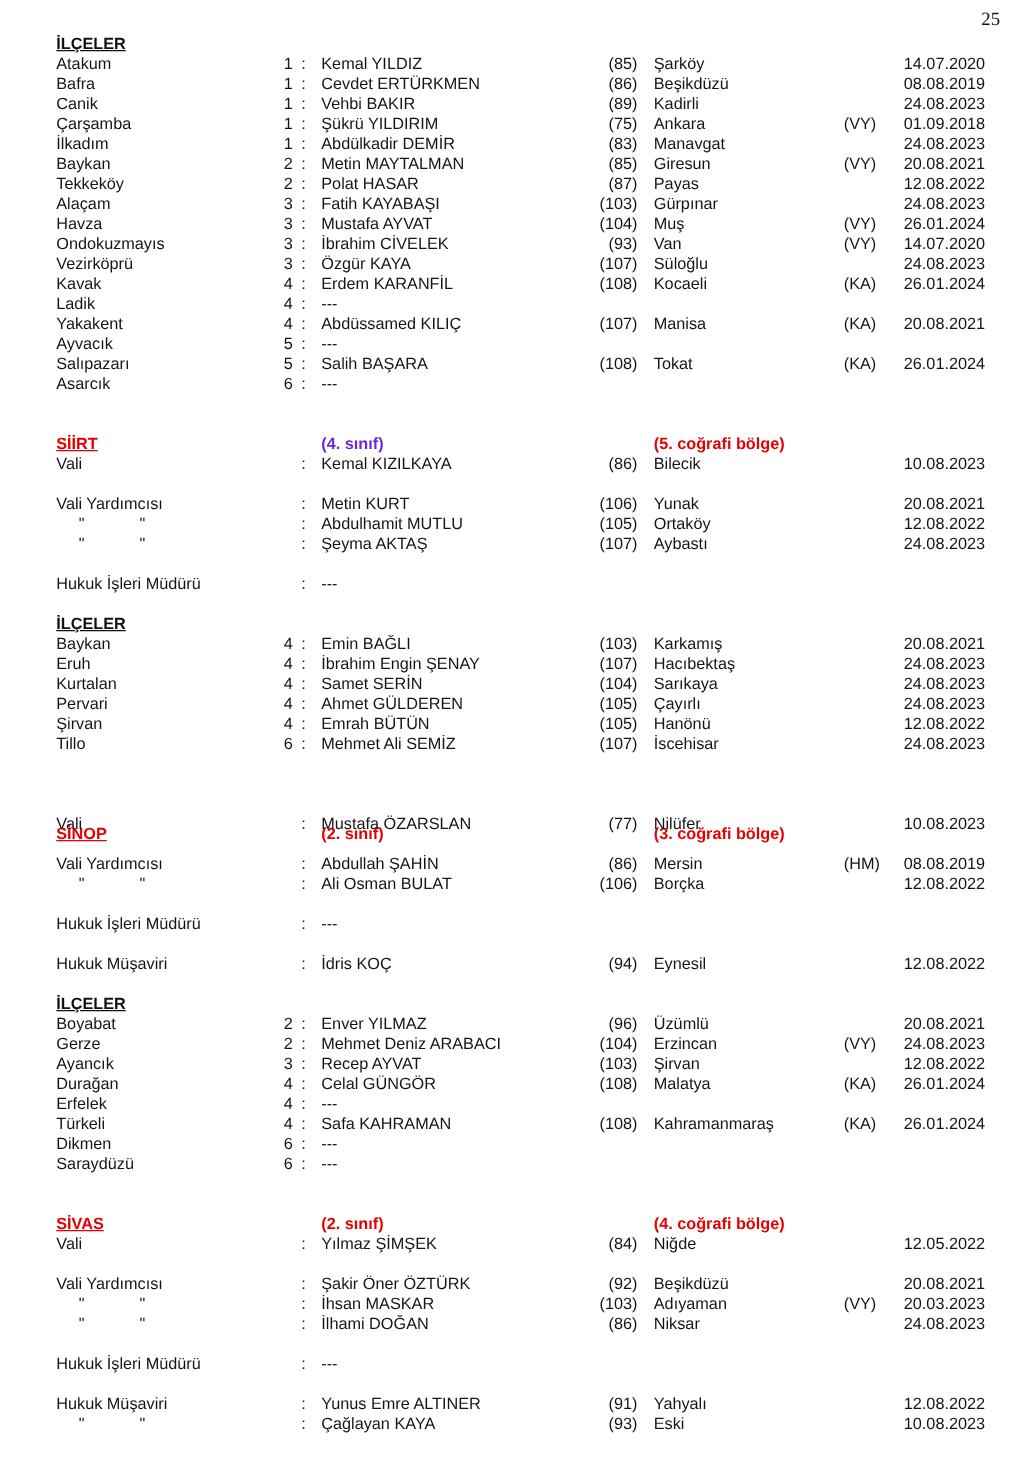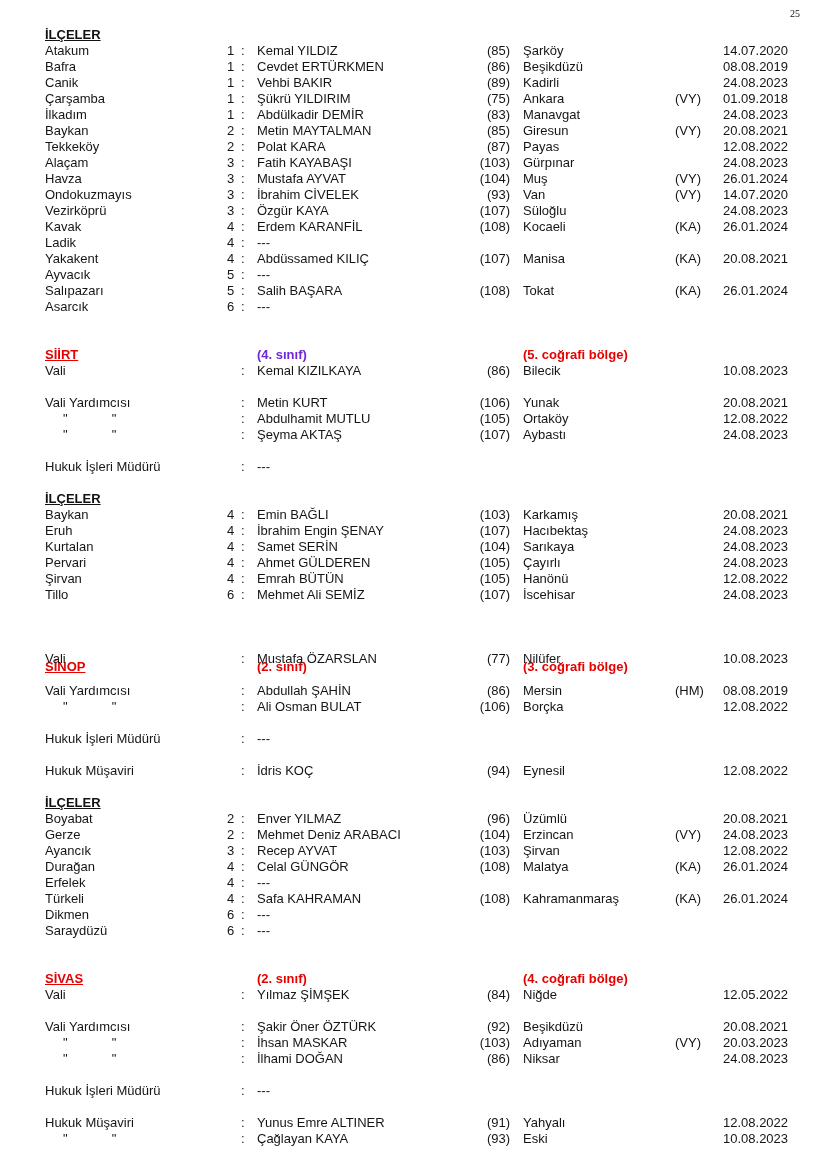--- a/index.html
+++ b/index.html
@@ -3,21 +3,21 @@
 <meta charset="utf-8">
 <style>
   html,body{margin:0;padding:0;}
   body{
     width:827px;height:1170px;background:#ffffff;
     font-family:"Liberation Sans","DejaVu Sans",sans-serif;
     font-size:13px;color:#151515;
     -webkit-font-smoothing:antialiased;
   }
   .page{box-sizing:border-box;width:827px;height:1170px;padding:8px 27px 0 45px;overflow:hidden;}
-  .page-head{height:19px;text-align:right;font-family:"Liberation Serif","DejaVu Serif",serif;font-size:10px;color:#111;}
+  .page-head{height:19px;text-align:right;font-family:"Liberation Serif","DejaVu Serif",serif;font-size:15px;color:#111;}
   .row{display:flex;height:16px;line-height:16px;white-space:nowrap;align-items:baseline;}
   .row span{display:inline-block;}
   .c-label{width:182px;flex:none;}
   .c-num{width:30px;flex:none;}
   .nn{width:14px;display:inline-block;}
   .c-name{width:221px;flex:none;}
   .c-code{width:32px;flex:none;text-align:right;}
   .c-sp{width:13px;flex:none;}
   .c-place{width:152px;flex:none;overflow:visible;}
   .c-tag{width:48px;flex:none;}
@@ -96,21 +96,21 @@
         <span class="c-name">Metin MAYTALMAN</span>
         <span class="c-code">(85)</span>
         <span class="c-sp"></span>
         <span class="c-place">Giresun</span>
         <span class="c-tag">(VY)</span>
         <span class="c-date">20.08.2021</span>
       </div>
       <div class="row">
         <span class="c-label">Tekkeköy</span>
         <span class="c-num"><span class="nn">2</span><span>:</span></span>
-        <span class="c-name">Polat KARA</span>
+        <span class="c-name">Polat HASAR</span>
         <span class="c-code">(87)</span>
         <span class="c-sp"></span>
         <span class="c-place">Payas</span>
         <span class="c-tag"></span>
         <span class="c-date">12.08.2022</span>
       </div>
       <div class="row">
         <span class="c-label">Alaçam</span>
         <span class="c-num"><span class="nn">3</span><span>:</span></span>
         <span class="c-name">Fatih KAYABAŞI</span>

